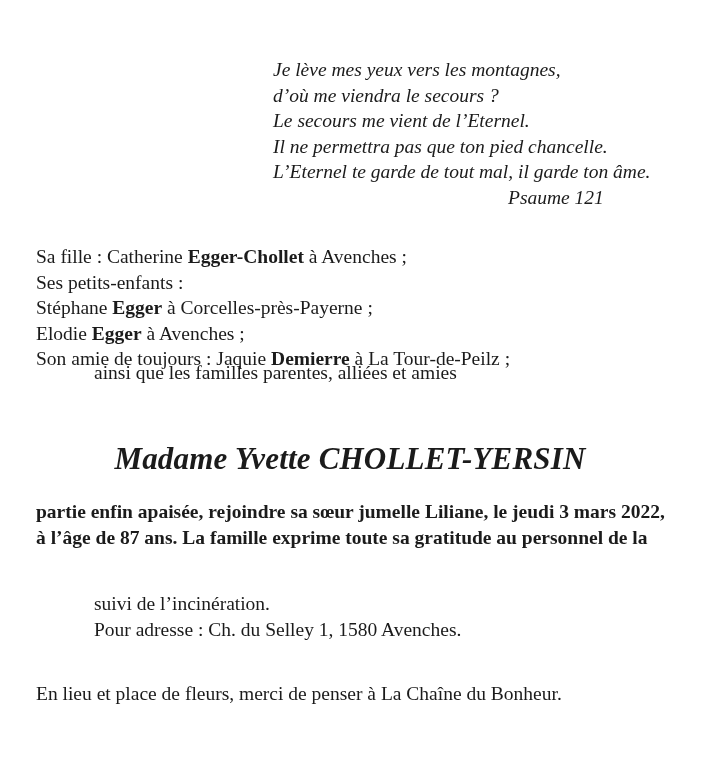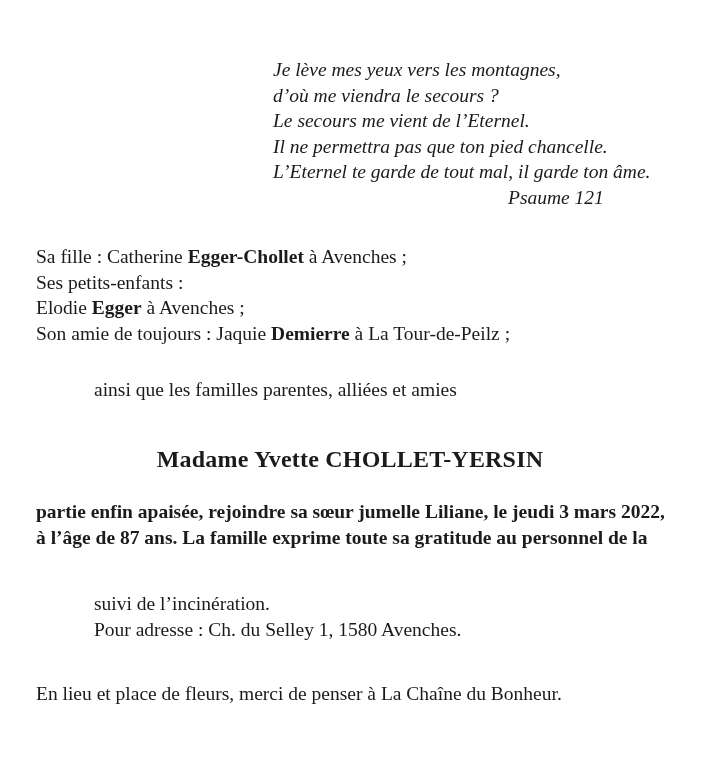--- a/index.html
+++ b/index.html
@@ -16,31 +16,32 @@
     font-family: "Liberation Serif", "DejaVu Serif", serif;
     font-size: 19.5px;
     line-height: 25.5px;
     overflow: hidden;
   }
   .block { position: absolute; white-space: nowrap; }
   .psalm { left: 273px; top: 57px; font-style: italic; }
   .psalm-attribution { margin-left: 235px; }
   .family { left: 36px; top: 244px; }
   .family-line { white-space: pre; }
-  .announcement { left: 94px; top: 377px; }
+  .announcement { left: 94px; top: 360px; }
   .title-wrap {
     position: absolute;
     left: 0; right: 0; top: 445px;
     text-align: center;
   }
   .deceased-name {
     font-weight: bold;
-    font-size: 24px;
+    font-size: 31px;
     line-height: 28px;
     letter-spacing: 0.2px;
+    font-style: italic;
   }
   .details { left: 36px; top: 499px; font-weight: bold; }
   .ceremony { left: 94px; top: 591px; }
   .flowers { left: 36px; top: 681px; }
   .it { }
   .b  { font-weight: bold; }
 </style>
 </head>
 <body>
 
@@ -51,20 +52,21 @@
     <div>d’où me viendra le secours ?</div>
     <div>Le secours me vient de l’Eternel.</div>
     <div>Il ne permettra pas que ton pied chancelle.</div>
     <div>L’Eternel te garde de tout mal, il garde ton âme.</div>
     <div class="psalm-attribution">Psaume 121</div>
   </div>
 
   <div class="block family">
     <div class="family-line"><span class="it">Sa fille</span><span> : Catherine </span><span class="b">Egger-Chollet</span><span> à Avenches ;</span></div>
     <div class="family-line"><span class="it">Ses petits-enfants :</span></div>
+    <div class="family-line"><span>Stéphane </span><span class="b">Egger</span><span> à Corcelles-près-Payerne ;</span></div>
     <div class="family-line"><span>Elodie </span><span class="b">Egger</span><span> à Avenches ;</span></div>
     <div class="family-line"><span class="it">Son amie de toujours</span><span> : Jaquie </span><span class="b">Demierre</span><span> à La Tour-de-Peilz ;</span></div>
   </div>
 
   <div class="block announcement">
     <div>ainsi que les familles parentes, alliées et amies</div>
   </div>
 
   <div class="title-wrap">
     <span class="deceased-name">Madame Yvette CHOLLET-YERSIN</span>

